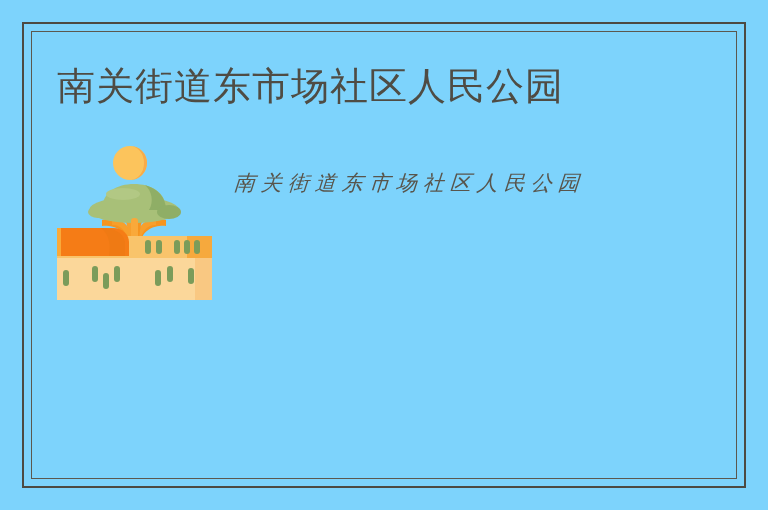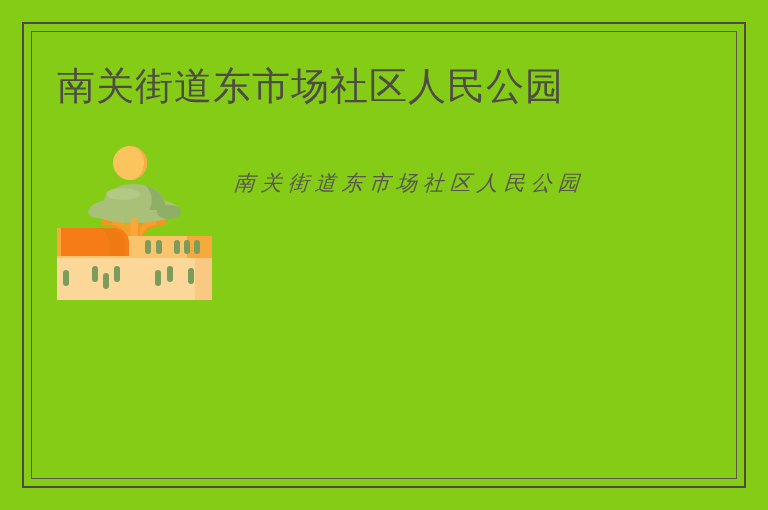--- a/index.html
+++ b/index.html
@@ -11,21 +11,21 @@
     height: 510px;
     background: #fdfdf4;
     font-family: "Liberation Sans", sans-serif;
     overflow: hidden;
   }
 
   #page {
     position: relative;
     width: 768px;
     height: 510px;
-    background: #84cc16;
+    background: #7dd3fc;
     box-sizing: border-box;
   }
 
   
   .frame-outer {
     position: absolute;
     left: 22px;
     top: 22px;
     width: 724px;
     height: 466px;

